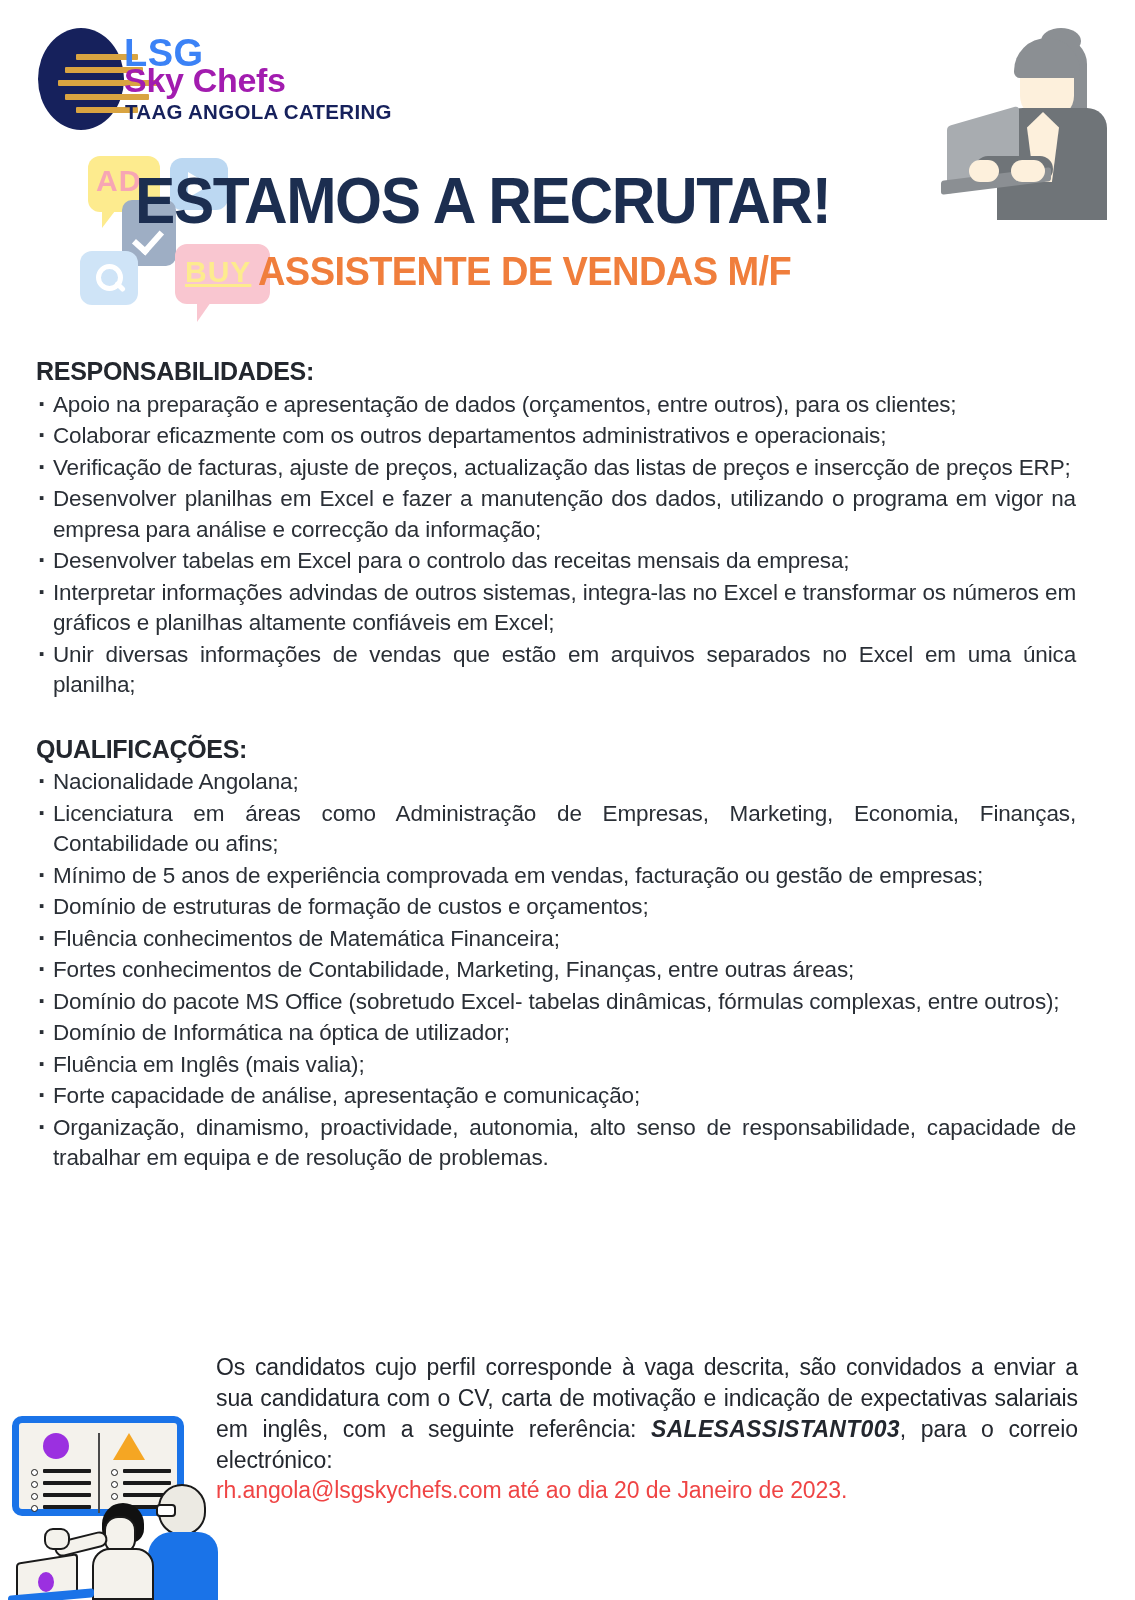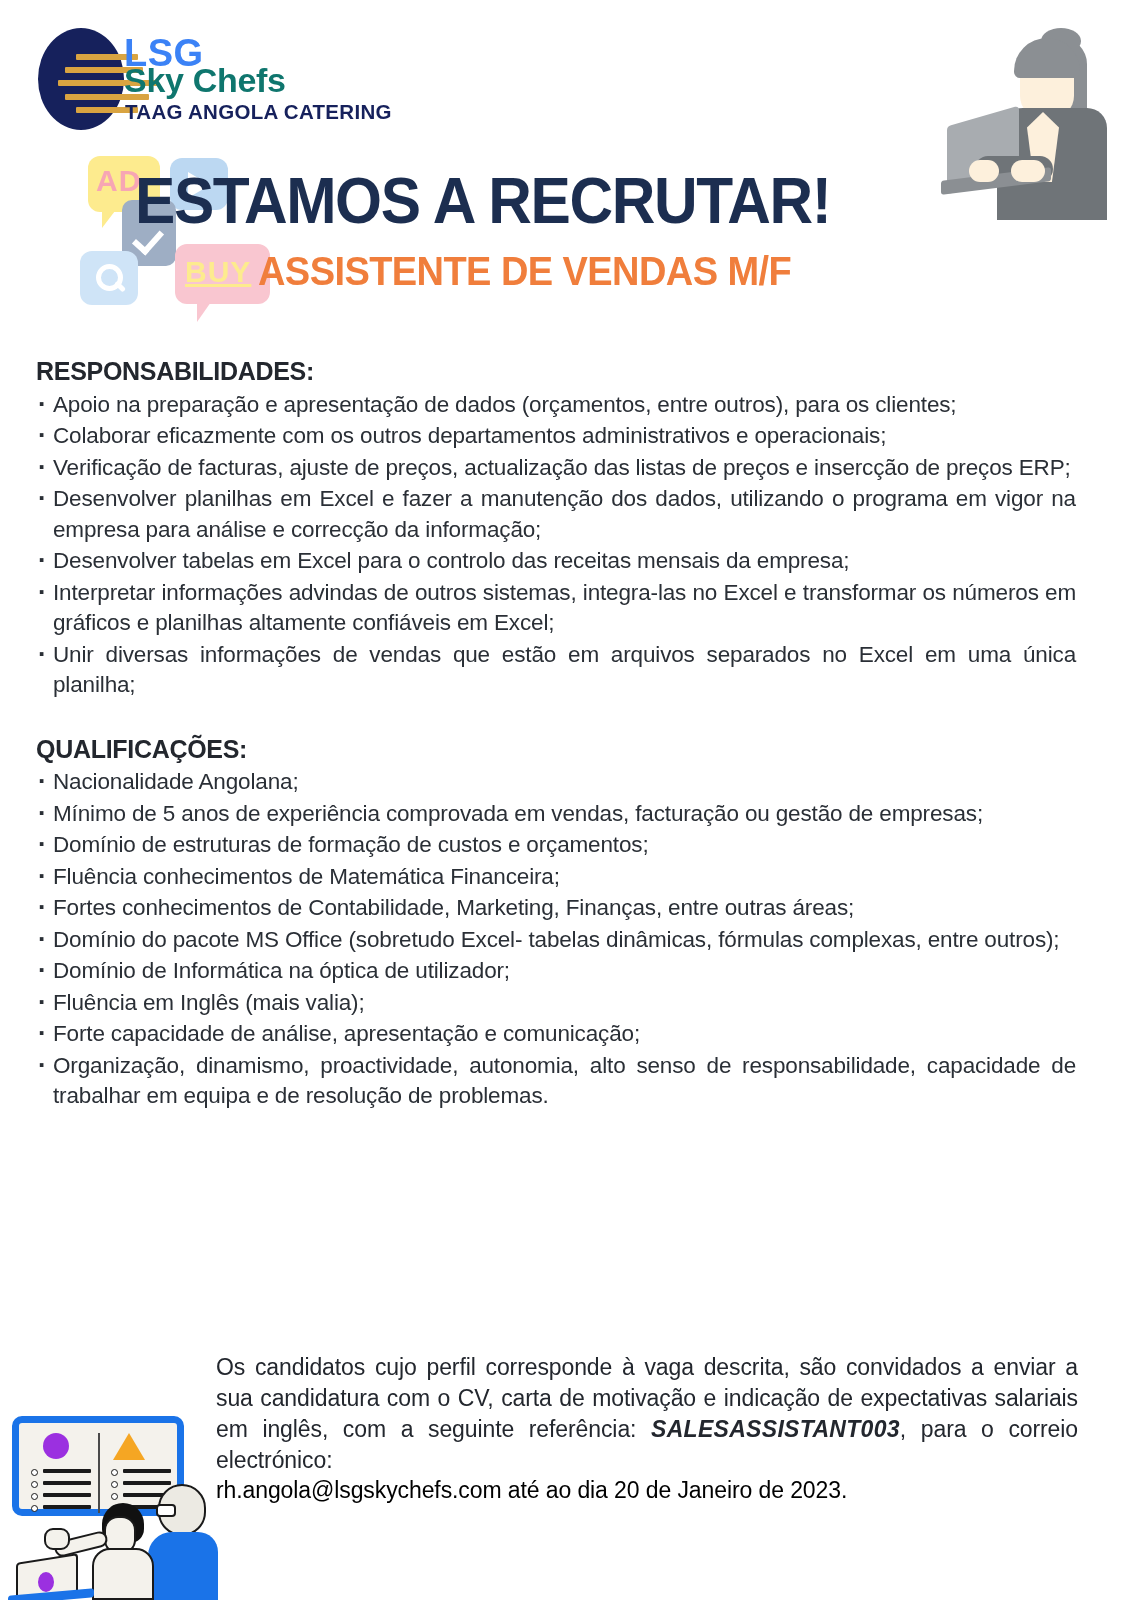--- a/index.html
+++ b/index.html
@@ -55,21 +55,21 @@
     letter-spacing: 0.5px;
     line-height: 1;
     font-family: "Liberation Sans", sans-serif;
   }
   .logo-sky {
     position: absolute;
     left: 86px;
     top: 37px;
     font-size: 34px;
     font-weight: bold;
-    color: #0f766e;
+    color: #a21caf;
     line-height: 1;
     letter-spacing: -0.3px;
   }
   .logo-taag {
     position: absolute;
     left: 87px;
     top: 76px;
     font-size: 20.5px;
     font-weight: bold;
     color: #16215c;
@@ -266,21 +266,21 @@
     font-style: italic;
     letter-spacing: 0.3px;
   }
   .footer-last {
     position: absolute;
     left: 216px;
     top: 1475px;
     width: 862px;
     font-size: 23px;
     line-height: 31px;
-    color: #000000;
+    color: #ef4444;
     text-align: left;
     letter-spacing: -0.1px;
   }
 
   
   .people {
     position: absolute;
     left: 6px;
     top: 1376px;
     width: 230px;
@@ -376,20 +376,21 @@
     <li>Desenvolver tabelas em Excel para o controlo das receitas mensais da empresa;</li>
     <li>Interpretar informações advindas de outros sistemas, integra-las no Excel e transformar os números em gráficos e planilhas altamente confiáveis em Excel;</li>
     <li>Unir diversas informações de vendas que estão em arquivos separados no Excel em uma única planilha;</li>
   </ul>
 
   <div class="gap"></div>
 
   <div class="section-title">QUALIFICAÇÕES:</div>
   <ul class="bullet-list">
     <li>Nacionalidade Angolana;</li>
+    <li>Licenciatura em áreas como Administração de Empresas, Marketing, Economia, Finanças, Contabilidade ou afins;</li>
     <li>Mínimo de 5 anos de experiência comprovada em vendas, facturação ou gestão de empresas;</li>
     <li>Domínio de estruturas de formação de custos e orçamentos;</li>
     <li>Fluência conhecimentos de Matemática Financeira;</li>
     <li>Fortes conhecimentos de Contabilidade, Marketing, Finanças, entre outras áreas;</li>
     <li>Domínio do pacote MS Office (sobretudo Excel- tabelas dinâmicas, fórmulas complexas, entre outros);</li>
     <li>Domínio de Informática na óptica de utilizador;</li>
     <li>Fluência em Inglês (mais valia);</li>
     <li>Forte capacidade de análise, apresentação e comunicação;</li>
     <li>Organização, dinamismo, proactividade, autonomia, alto senso de responsabilidade, capacidade de trabalhar em equipa e de resolução de problemas.</li>
   </ul>

